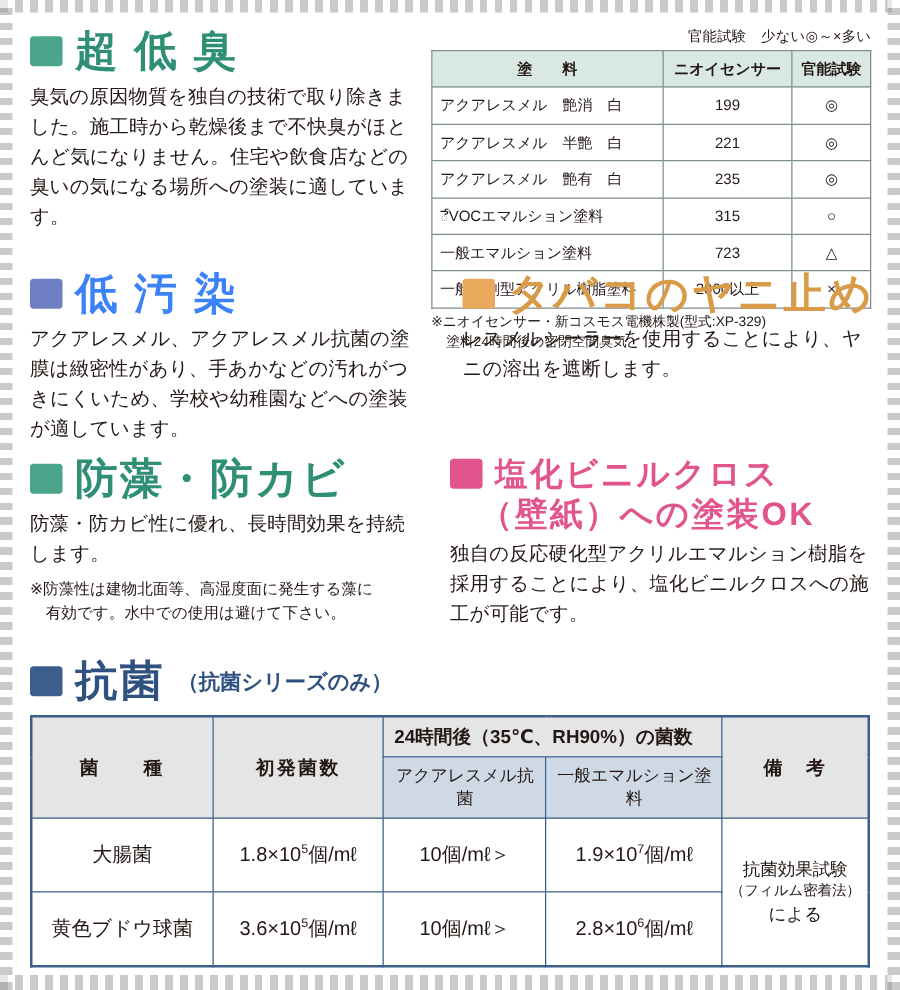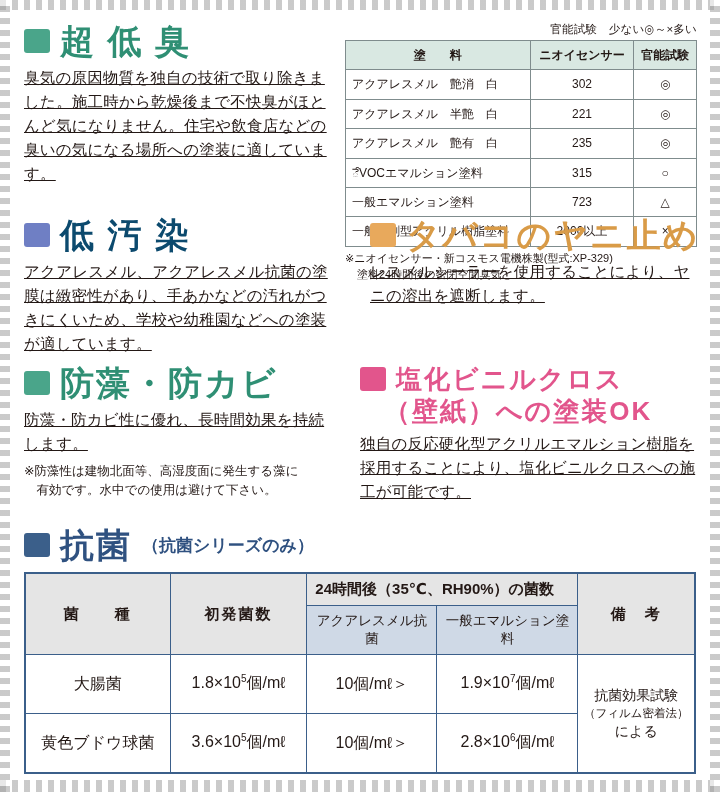--- a/index.html
+++ b/index.html
@@ -30,21 +30,21 @@
 
   .page{position:absolute;left:0;top:0;width:720px;height:792px;}
 
   
   .head{display:flex;align-items:center;gap:10px;}
   .sq{width:26px;height:24px;border-radius:3px;flex:0 0 auto;}
   .htxt{font-size:34px;font-weight:bold;letter-spacing:2px;line-height:1;}
   .htxt.small{font-size:26px;}
   .sub{font-size:17px;font-weight:bold;letter-spacing:0;}
 
-  .body-txt{font-size:15.5px;line-height:1.55;letter-spacing:0.2px;margin-top:8px;text-decoration:underline;}
+  .body-txt{font-size:15.5px;line-height:1.55;letter-spacing:0.2px;margin-top:8px;}
   .note{font-size:12.5px;line-height:1.5;margin-top:6px;}
 
   
   #blk-odor{position:absolute;left:24px;top:24px;width:310px;}
   #blk-stain{position:absolute;left:24px;top:218px;width:310px;}
   #blk-mold{position:absolute;left:24px;top:366px;width:310px;}
   #blk-tobacco{position:absolute;left:370px;top:218px;width:330px;}
   #blk-vinyl{position:absolute;left:360px;top:366px;width:340px;}
   #blk-anti{position:absolute;left:24px;top:528px;width:672px;}
 
@@ -88,21 +88,21 @@
       <thead>
         <tr>
           <th>塗　　料</th>
           <th>ニオイセンサー</th>
           <th>官能試験</th>
         </tr>
       </thead>
       <tbody id="sensor-body">
           <tr>
             <td class="name">アクアレスメル　艶消　白</td>
-            <td>302</td>
+            <td>199</td>
             <td>◎</td>
           </tr>
           <tr>
             <td class="name">アクアレスメル　半艶　白</td>
             <td>221</td>
             <td>◎</td>
           </tr>
           <tr>
             <td class="name">アクアレスメル　艶有　白</td>
             <td>235</td>
@@ -127,21 +127,21 @@
     </table>
     <div class="sensor-note">
       <div>※ニオイセンサー・新コスモス電機株製(型式:XP-329)</div>
       <div class="ind">塗料24時間後の密閉空間臭気</div>
     </div>
   </div>
 
   <div id="blk-stain">
     <div class="head">
       <div class="sq" style="background:#6f7fc4"></div>
-      <div class="htxt" style="color:#0c4a6e">低 汚 染</div>
+      <div class="htxt" style="color:#3b82f6">低 汚 染</div>
     </div>
     <div class="body-txt">アクアレスメル、アクアレスメル抗菌の塗膜は緻密性があり、手あかなどの汚れがつきにくいため、学校や幼稚園などへの塗装が適しています。</div>
   </div>
 
   <div id="blk-mold">
     <div class="head">
       <div class="sq" style="background:#4aa58a"></div>
       <div class="htxt" style="color:#2f8f74">防藻・防カビ</div>
     </div>
     <div class="body-txt">防藻・防カビ性に優れ、長時間効果を持続します。</div>

